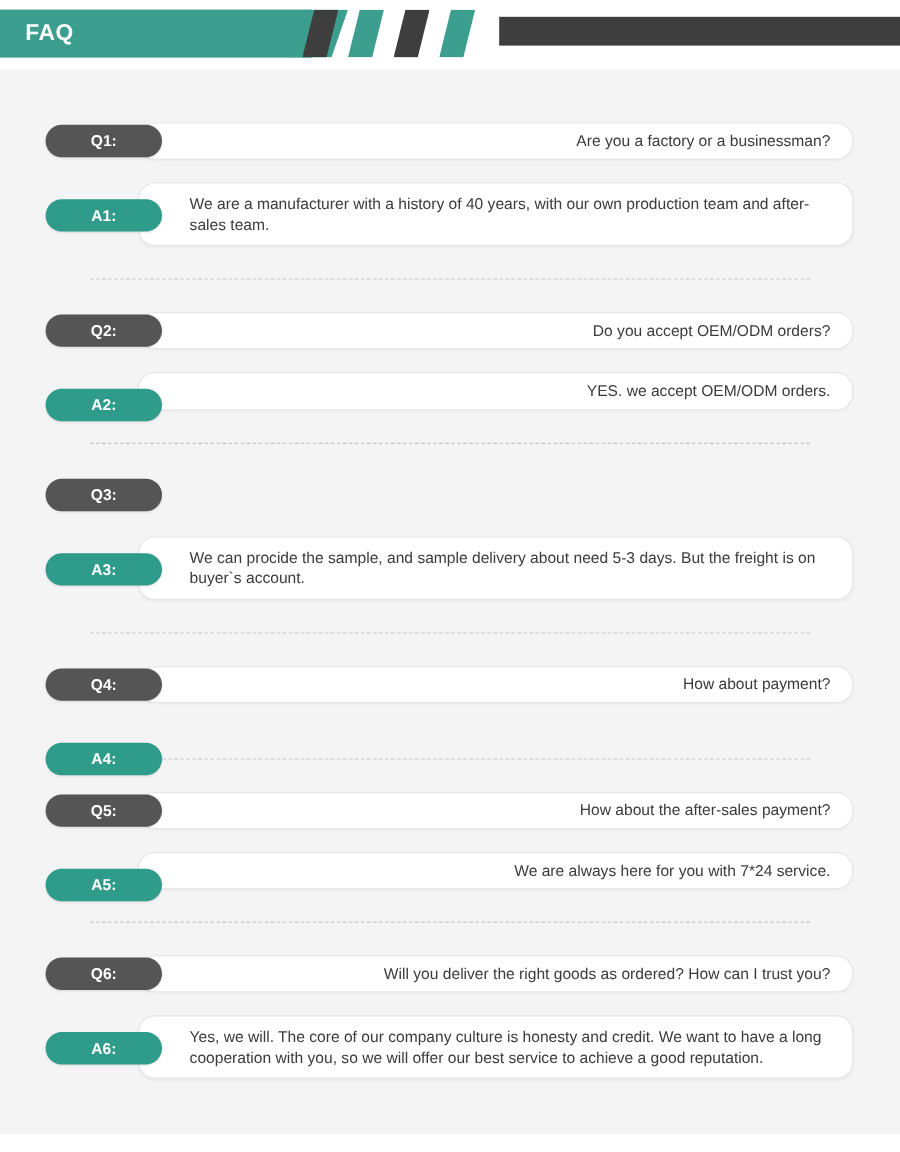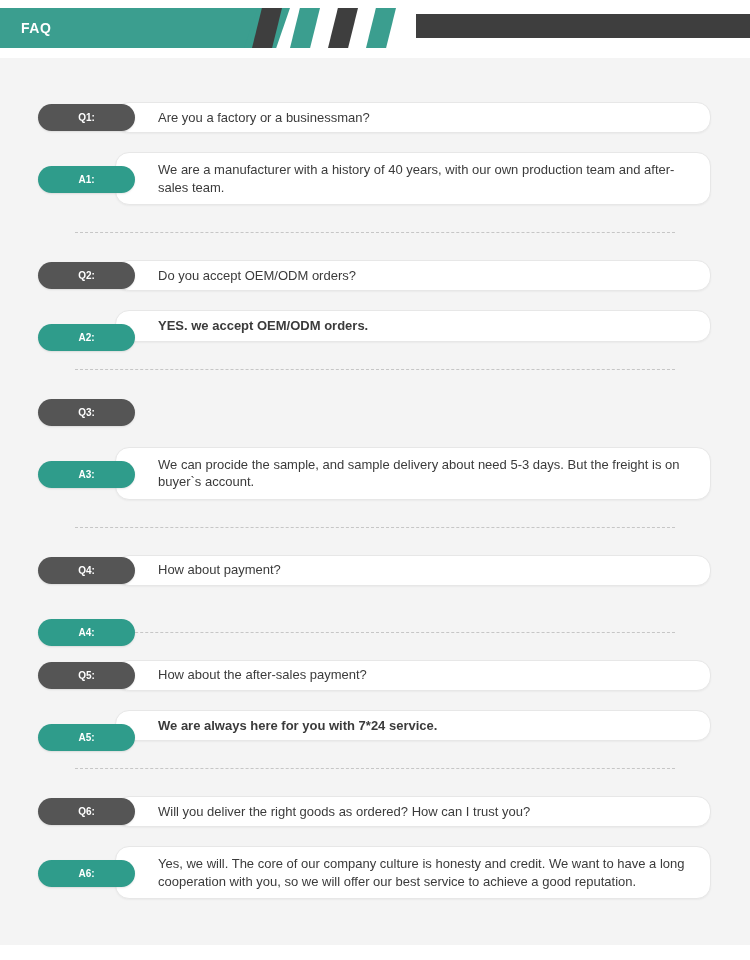--- a/index.html
+++ b/index.html
@@ -38,21 +38,21 @@
     width: 46px;
     height: 40px;
     background: #3b9e8f;
     -webkit-clip-path: polygon(30% 0, 100% 0, 70% 100%, 0 100%);
     clip-path: polygon(30% 0, 100% 0, 70% 100%, 0 100%);
   }
   .hdr-title {
     position: absolute;
     left: 21px;
     top: 12px;
-    font-size: 14px;
+    font-size: 19px;
     font-weight: bold;
     color: #ffffff;
     letter-spacing: 0.5px;
     line-height: 32px;
   }
   
   .stripe {
     position: absolute;
     top: 8px;
     height: 40px;
@@ -99,45 +99,45 @@
     position: relative;
     margin-left: 115px;
     margin-right: 39px;
     background: #ffffff;
     border: 1px solid #e7e7e7;
     border-radius: 14px;
     box-shadow: 0 1px 2px rgba(0,0,0,0.045);
     min-height: 30px;
     padding: 8px 18px 8px 42px;
     box-sizing: border-box;
+    justify-content: flex-end;
   }
   .card-text {
     font-size: 13px;
     line-height: 17.5px;
     color: #3b3b3b;
     white-space: pre-line;
   }
   .card.single {
     display: flex;
     align-items: center;
     min-height: 30px;
     padding-top: 6px;
     padding-bottom: 6px;
-    font-weight: bold;
   }
 
   
   .pill {
     position: absolute;
     left: 38px;
     width: 97px;
     height: 27px;
     border-radius: 14px;
     color: #ffffff;
-    font-size: 10px;
+    font-size: 13px;
     font-weight: bold;
     display: flex;
     align-items: center;
     justify-content: center;
     z-index: 3;
     box-shadow: 0 1px 2px rgba(0,0,0,0.10);
   }
   .pill.q { background: #555555; }
   .pill.a { background: #2f9c8b; }
 

